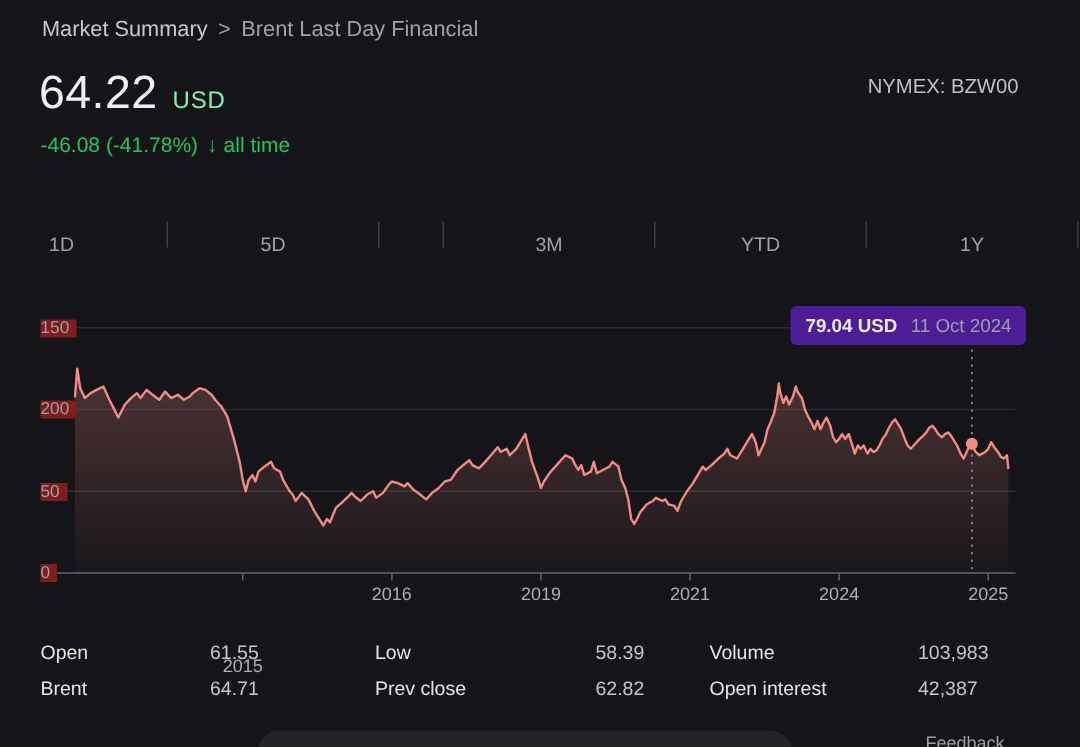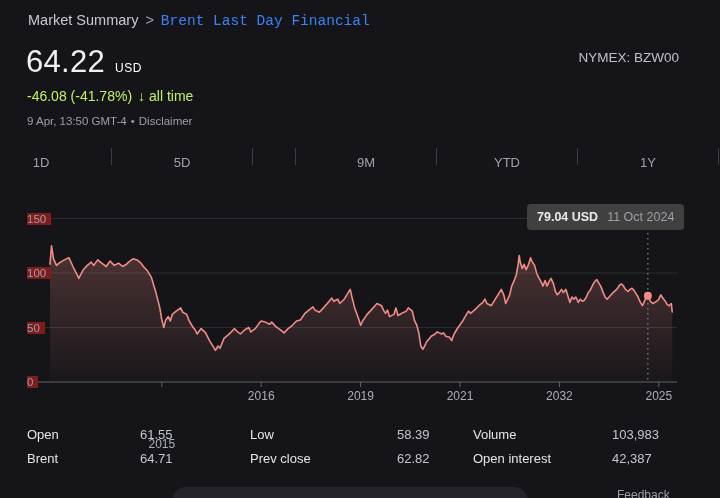--- a/index.html
+++ b/index.html
@@ -3,49 +3,49 @@
 <meta charset="utf-8">
 <style>
   html,body{margin:0;padding:0;background:#0c0d0f;}
   *{box-sizing:border-box;font-family:"Liberation Sans","DejaVu Sans",sans-serif;}
   #screen{position:relative;width:720px;height:498px;background:#151519;overflow:hidden;color:#e8eaed;}
 
   
   .breadcrumb{position:absolute;left:28px;top:12px;font-size:14.5px;color:#b6bac0;white-space:nowrap;}
   .breadcrumb .crumb-link{color:#c6c9ce;cursor:pointer;}
   .breadcrumb .sep{color:#9aa0a6;margin:0 7px;}
-  .breadcrumb .current{color:#3b82f6;font-family:Liberation Mono, monospace;}
+  .breadcrumb .current{color:#a3a3a3;}
 
   .price-row{position:absolute;left:26px;top:44px;display:flex;align-items:baseline;}
   .price{font-size:31px;color:#eef0f3;letter-spacing:.3px;}
-  .currency{font-size:12px;color:#ffffff;margin-left:10px;letter-spacing:.5px;}
+  .currency{font-size:16px;color:#86efac;margin-left:10px;letter-spacing:.5px;}
   .exchange{position:absolute;right:41px;top:50px;font-size:13.5px;color:#bdc1c6;text-align:center;}
 
-  .change-row{position:absolute;left:27px;top:88px;font-size:14px;color:#bef264;white-space:nowrap;}
+  .change-row{position:absolute;left:27px;top:88px;font-size:14px;color:#22c55e;white-space:nowrap;}
   .change-row .arrow{font-weight:bold;margin:0 4px 0 6px;}
   .date-row{position:absolute;left:27px;top:115px;font-size:11.5px;color:#9aa0a6;white-space:nowrap;}
   .date-row .bullet{margin:0 4px;}
   .date-row .disclaimer{cursor:pointer;}
 
   
   .tabs{position:absolute;left:13px;top:148px;height:28px;display:flex;align-items:flex-start;gap:42px;}
   .tab{position:relative;width:56px;height:28px;display:flex;align-items:center;justify-content:center;
        font-size:13px;color:#9da3a9;cursor:pointer;}
   .tab.active{color:#fef9c3;}
   .tab.active .underline{position:absolute;left:50%;transform:translateX(-50%);bottom:-2px;
        width:34px;height:3px;border-radius:3px;background:#8ab4f8;}
   .tab-divider{width:1px;height:17px;background:#3a3e45;}
 
   
   #chart-svg{position:absolute;left:0;top:0;}
   .y-label{position:absolute;left:27px;font-size:11.5px;color:#9aa0a6;background:#7f1d1d;
        padding-right:5px;transform:translateY(-50%);}
   .x-label{position:absolute;top:389px;font-size:12px;color:#abafb5;transform:translateX(-50%);}
   .chart-tooltip{position:absolute;left:527px;top:204px;height:26px;display:flex;align-items:center;
-       gap:9px;padding:0 10px;background:#404040;border-radius:4px;white-space:nowrap;}
+       gap:9px;padding:0 10px;background:#4c1d95;border-radius:4px;white-space:nowrap;}
   .chart-tooltip .tt-value{font-size:12.5px;font-weight:bold;color:#e8eaed;}
   .chart-tooltip .tt-date{font-size:12.5px;color:#9aa0a6;}
 
   
   .stats-col{position:absolute;top:422px;font-size:13px;}
   .stats-row{display:flex;height:24px;align-items:center;}
   .stat-label{color:#e4e6e9;}
   .stat-value{color:#c2c6cb;}
 
   
@@ -65,36 +65,33 @@
   <div class="price-row">
     <span class="price">64.22</span>
     <span class="currency">USD</span>
   </div>
   <div class="exchange">NYMEX: BZW00</div>
 
   <div class="change-row">
     <span>-46.08 (-41.78%)</span><span class="arrow">↓</span><span>all time</span>
   </div>
 
-  <div class="date-row">
-    <span>9 Apr, 13:50 GMT-4</span><span class="bullet">•</span><span class="disclaimer">Disclaimer</span>
-  </div>
 
   <div class="tabs" id="tabs">
       <div class="tab">
         <span>1D</span>
       </div>
       <div class="tab-divider"></div>
       <div class="tab">
         <span>5D</span>
       </div>
       <div class="tab-divider"></div>
       <div class="tab-divider"></div>
       <div class="tab">
-        <span>9M</span>
+        <span>3M</span>
       </div>
       <div class="tab-divider"></div>
       <div class="tab">
         <span>YTD</span>
       </div>
       <div class="tab-divider"></div>
       <div class="tab">
         <span>1Y</span>
       </div>
       <div class="tab-divider"></div>
@@ -126,27 +123,27 @@
       <line x1="559.425" y1="382" x2="559.425" y2="387" stroke="#62656b" stroke-width="1"></line>
       <line x1="658.825" y1="382" x2="658.825" y2="387" stroke="#62656b" stroke-width="1"></line>
       <path d="M50.0 264.3 L51.5 245.8 L53.5 258.8 L56.5 265.4 L60.4 262.1 L64.4 259.9 L68.9 257.7 L72.9 266.5 L76.8 274.1 L78.8 278.4 L83.3 269.7 L87.3 265.4 L91.3 262.1 L93.7 265.4 L97.7 259.9 L101.7 263.2 L106.2 266.5 L110.1 261.0 L114.1 265.4 L118.6 263.2 L122.6 266.5 L126.5 264.3 L128.5 262.1 L133.0 258.8 L137.0 259.9 L141.0 263.2 L143.4 266.5 L147.4 270.8 L151.4 277.4 L155.9 292.6 L159.8 307.9 L161.8 319.9 L163.8 327.5 L165.8 319.9 L168.3 316.6 L170.3 321.0 L172.3 314.4 L176.2 311.1 L180.7 307.9 L182.7 312.2 L186.7 314.4 L188.7 319.9 L193.1 327.5 L195.1 329.7 L197.1 334.0 L201.1 328.6 L205.6 332.9 L209.5 340.6 L213.5 347.1 L215.5 350.4 L218.0 346.0 L220.0 348.2 L224.0 338.4 L227.9 335.1 L232.4 330.8 L234.4 328.6 L236.4 330.8 L240.4 334.0 L244.8 329.7 L248.8 327.5 L250.8 331.9 L255.3 328.6 L259.2 323.1 L261.2 321.0 L265.2 322.1 L269.7 324.2 L271.7 322.1 L275.6 326.4 L280.1 329.7 L284.1 332.9 L288.1 328.6 L292.5 325.3 L296.5 321.0 L300.5 319.9 L305.0 313.3 L308.9 310.1 L312.9 306.8 L314.9 310.1 L319.4 312.2 L323.4 307.9 L327.3 303.5 L331.8 298.1 L333.8 301.3 L337.8 299.2 L339.8 303.5 L344.2 299.2 L348.2 292.6 L350.2 289.4 L352.2 298.1 L354.7 307.9 L358.6 318.8 L360.6 325.3 L362.6 321.0 L367.1 314.4 L371.1 310.1 L375.0 305.7 L377.0 303.5 L381.5 305.7 L383.5 310.1 L385.5 313.3 L387.5 310.1 L389.5 316.6 L393.9 314.4 L395.9 307.9 L397.9 315.5 L401.9 313.3 L406.3 311.1 L408.3 307.9 L412.3 311.1 L414.3 319.9 L416.8 325.3 L418.8 332.9 L420.8 346.0 L422.8 349.3 L424.7 346.0 L426.7 341.7 L431.2 336.2 L435.2 334.0 L437.2 331.9 L441.6 334.0 L443.6 332.9 L445.6 336.2 L449.6 337.3 L451.6 340.6 L454.1 334.0 L458.0 327.5 L462.0 322.1 L466.5 314.4 L468.5 311.1 L470.5 313.3 L474.4 310.1 L478.9 305.7 L482.9 302.4 L484.9 299.2 L486.9 303.5 L491.3 305.7 L495.3 299.2 L499.3 292.6 L501.3 289.4 L503.8 294.8 L505.7 303.5 L507.7 299.2 L509.7 294.8 L511.7 286.1 L513.7 281.7 L516.2 275.2 L518.2 264.3 L519.2 255.6 L520.2 262.1 L522.2 268.6 L524.1 264.3 L526.1 269.7 L528.6 264.3 L530.6 257.7 L531.6 261.0 L534.6 265.4 L536.6 273.0 L538.6 277.4 L541.0 281.7 L543.0 286.1 L545.0 280.6 L547.0 286.1 L549.0 281.7 L551.0 278.4 L553.5 283.9 L555.4 291.5 L557.4 294.8 L559.4 292.6 L561.4 289.4 L563.4 292.6 L565.9 289.4 L567.9 295.9 L569.9 302.4 L571.9 297.0 L573.8 299.2 L575.8 297.0 L578.3 302.4 L580.3 299.2 L582.3 301.3 L584.3 300.3 L586.3 297.0 L588.3 292.6 L590.7 289.4 L592.7 285.0 L594.7 281.7 L596.7 279.5 L598.7 282.8 L600.7 286.1 L603.2 292.6 L605.1 297.0 L607.1 299.2 L609.1 297.0 L611.1 294.8 L613.1 292.6 L615.6 290.4 L617.6 288.3 L619.6 285.0 L621.6 283.9 L623.5 286.1 L625.5 289.4 L628.0 291.5 L630.0 289.4 L632.0 288.3 L634.0 290.4 L636.0 293.7 L638.0 297.0 L640.4 302.4 L642.4 305.7 L644.4 301.3 L646.4 297.0 L647.9 295.8 L650.4 301.3 L652.9 303.5 L654.8 302.4 L656.8 301.3 L658.8 299.2 L660.8 294.8 L662.8 298.1 L665.3 301.3 L667.3 304.6 L669.3 305.7 L671.3 303.5 L672.2 312.0 L672.2 382 L50.0 382 Z" fill="url(#ag)" stroke="none"></path>
       <path d="M50.0 264.3 L51.5 245.8 L53.5 258.8 L56.5 265.4 L60.4 262.1 L64.4 259.9 L68.9 257.7 L72.9 266.5 L76.8 274.1 L78.8 278.4 L83.3 269.7 L87.3 265.4 L91.3 262.1 L93.7 265.4 L97.7 259.9 L101.7 263.2 L106.2 266.5 L110.1 261.0 L114.1 265.4 L118.6 263.2 L122.6 266.5 L126.5 264.3 L128.5 262.1 L133.0 258.8 L137.0 259.9 L141.0 263.2 L143.4 266.5 L147.4 270.8 L151.4 277.4 L155.9 292.6 L159.8 307.9 L161.8 319.9 L163.8 327.5 L165.8 319.9 L168.3 316.6 L170.3 321.0 L172.3 314.4 L176.2 311.1 L180.7 307.9 L182.7 312.2 L186.7 314.4 L188.7 319.9 L193.1 327.5 L195.1 329.7 L197.1 334.0 L201.1 328.6 L205.6 332.9 L209.5 340.6 L213.5 347.1 L215.5 350.4 L218.0 346.0 L220.0 348.2 L224.0 338.4 L227.9 335.1 L232.4 330.8 L234.4 328.6 L236.4 330.8 L240.4 334.0 L244.8 329.7 L248.8 327.5 L250.8 331.9 L255.3 328.6 L259.2 323.1 L261.2 321.0 L265.2 322.1 L269.7 324.2 L271.7 322.1 L275.6 326.4 L280.1 329.7 L284.1 332.9 L288.1 328.6 L292.5 325.3 L296.5 321.0 L300.5 319.9 L305.0 313.3 L308.9 310.1 L312.9 306.8 L314.9 310.1 L319.4 312.2 L323.4 307.9 L327.3 303.5 L331.8 298.1 L333.8 301.3 L337.8 299.2 L339.8 303.5 L344.2 299.2 L348.2 292.6 L350.2 289.4 L352.2 298.1 L354.7 307.9 L358.6 318.8 L360.6 325.3 L362.6 321.0 L367.1 314.4 L371.1 310.1 L375.0 305.7 L377.0 303.5 L381.5 305.7 L383.5 310.1 L385.5 313.3 L387.5 310.1 L389.5 316.6 L393.9 314.4 L395.9 307.9 L397.9 315.5 L401.9 313.3 L406.3 311.1 L408.3 307.9 L412.3 311.1 L414.3 319.9 L416.8 325.3 L418.8 332.9 L420.8 346.0 L422.8 349.3 L424.7 346.0 L426.7 341.7 L431.2 336.2 L435.2 334.0 L437.2 331.9 L441.6 334.0 L443.6 332.9 L445.6 336.2 L449.6 337.3 L451.6 340.6 L454.1 334.0 L458.0 327.5 L462.0 322.1 L466.5 314.4 L468.5 311.1 L470.5 313.3 L474.4 310.1 L478.9 305.7 L482.9 302.4 L484.9 299.2 L486.9 303.5 L491.3 305.7 L495.3 299.2 L499.3 292.6 L501.3 289.4 L503.8 294.8 L505.7 303.5 L507.7 299.2 L509.7 294.8 L511.7 286.1 L513.7 281.7 L516.2 275.2 L518.2 264.3 L519.2 255.6 L520.2 262.1 L522.2 268.6 L524.1 264.3 L526.1 269.7 L528.6 264.3 L530.6 257.7 L531.6 261.0 L534.6 265.4 L536.6 273.0 L538.6 277.4 L541.0 281.7 L543.0 286.1 L545.0 280.6 L547.0 286.1 L549.0 281.7 L551.0 278.4 L553.5 283.9 L555.4 291.5 L557.4 294.8 L559.4 292.6 L561.4 289.4 L563.4 292.6 L565.9 289.4 L567.9 295.9 L569.9 302.4 L571.9 297.0 L573.8 299.2 L575.8 297.0 L578.3 302.4 L580.3 299.2 L582.3 301.3 L584.3 300.3 L586.3 297.0 L588.3 292.6 L590.7 289.4 L592.7 285.0 L594.7 281.7 L596.7 279.5 L598.7 282.8 L600.7 286.1 L603.2 292.6 L605.1 297.0 L607.1 299.2 L609.1 297.0 L611.1 294.8 L613.1 292.6 L615.6 290.4 L617.6 288.3 L619.6 285.0 L621.6 283.9 L623.5 286.1 L625.5 289.4 L628.0 291.5 L630.0 289.4 L632.0 288.3 L634.0 290.4 L636.0 293.7 L638.0 297.0 L640.4 302.4 L642.4 305.7 L644.4 301.3 L646.4 297.0 L647.9 295.8 L650.4 301.3 L652.9 303.5 L654.8 302.4 L656.8 301.3 L658.8 299.2 L660.8 294.8 L662.8 298.1 L665.3 301.3 L667.3 304.6 L669.3 305.7 L671.3 303.5 L672.2 312.0 " fill="none" stroke="#f08c86" stroke-width="1.6" stroke-linejoin="round" stroke-linecap="round"></path>
       <line x1="647.8909999999987" y1="233" x2="647.8909999999987" y2="381" stroke="#9aa0a6" stroke-width="1" stroke-dasharray="1.5,3.5"></line>
       <circle cx="647.8909999999987" cy="295.8464" r="4" fill="#f28b82"></circle>
     </svg>
   <div id="chart-labels">
       <span class="y-label" style="top: 382px;">0</span>
       <span class="y-label" style="top: 327.5px;">50</span>
-      <span class="y-label" style="top: 273px;">100</span>
+      <span class="y-label" style="top: 273px;">200</span>
       <span class="y-label" style="top: 218.5px;">150</span>
       <span class="x-label" style="left: 161.825px; margin-top: 48px;">2015</span>
       <span class="x-label" style="left: 261.225px;">2016</span>
       <span class="x-label" style="left: 360.625px;">2019</span>
       <span class="x-label" style="left: 460.025px;">2021</span>
-      <span class="x-label" style="left: 559.425px;">2032</span>
+      <span class="x-label" style="left: 559.425px;">2024</span>
       <span class="x-label" style="left: 658.825px;">2025</span>
     </div>
 
   <div class="chart-tooltip">
     <span class="tt-value">79.04 USD</span>
     <span class="tt-date">11 Oct 2024</span>
   </div>
 
   <div id="stats">
       <div class="stats-col" style="left: 27px;">

